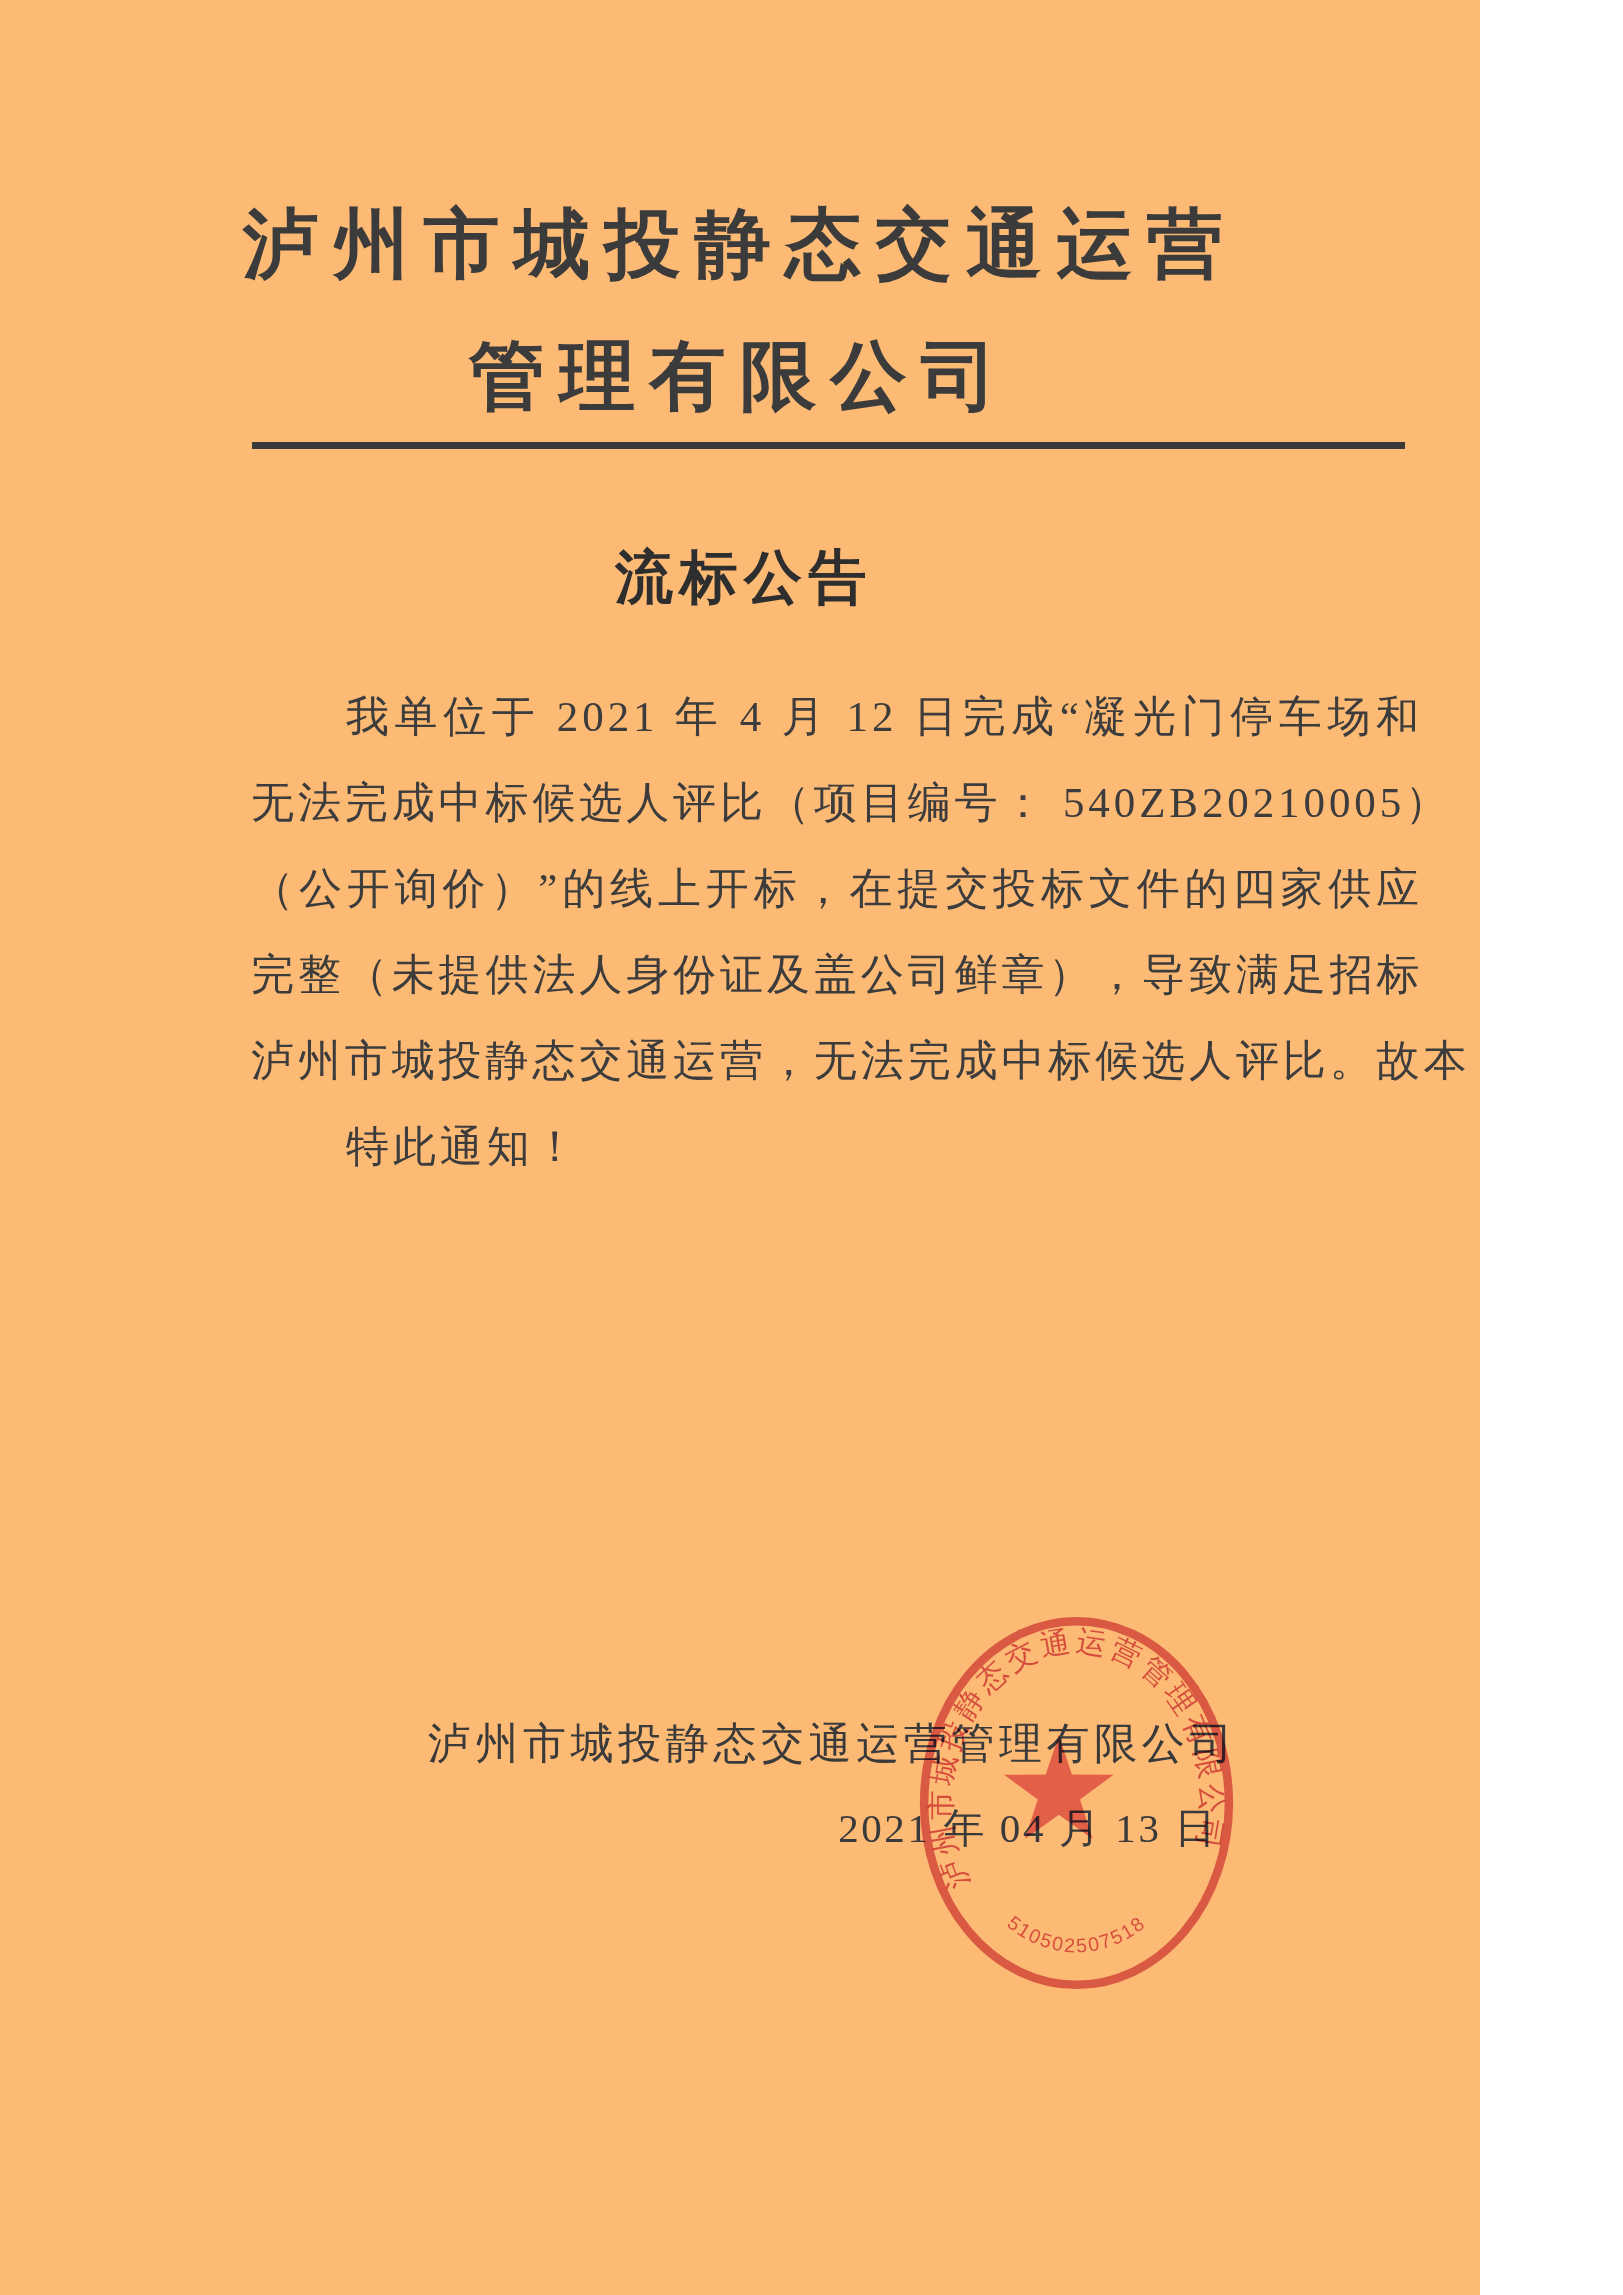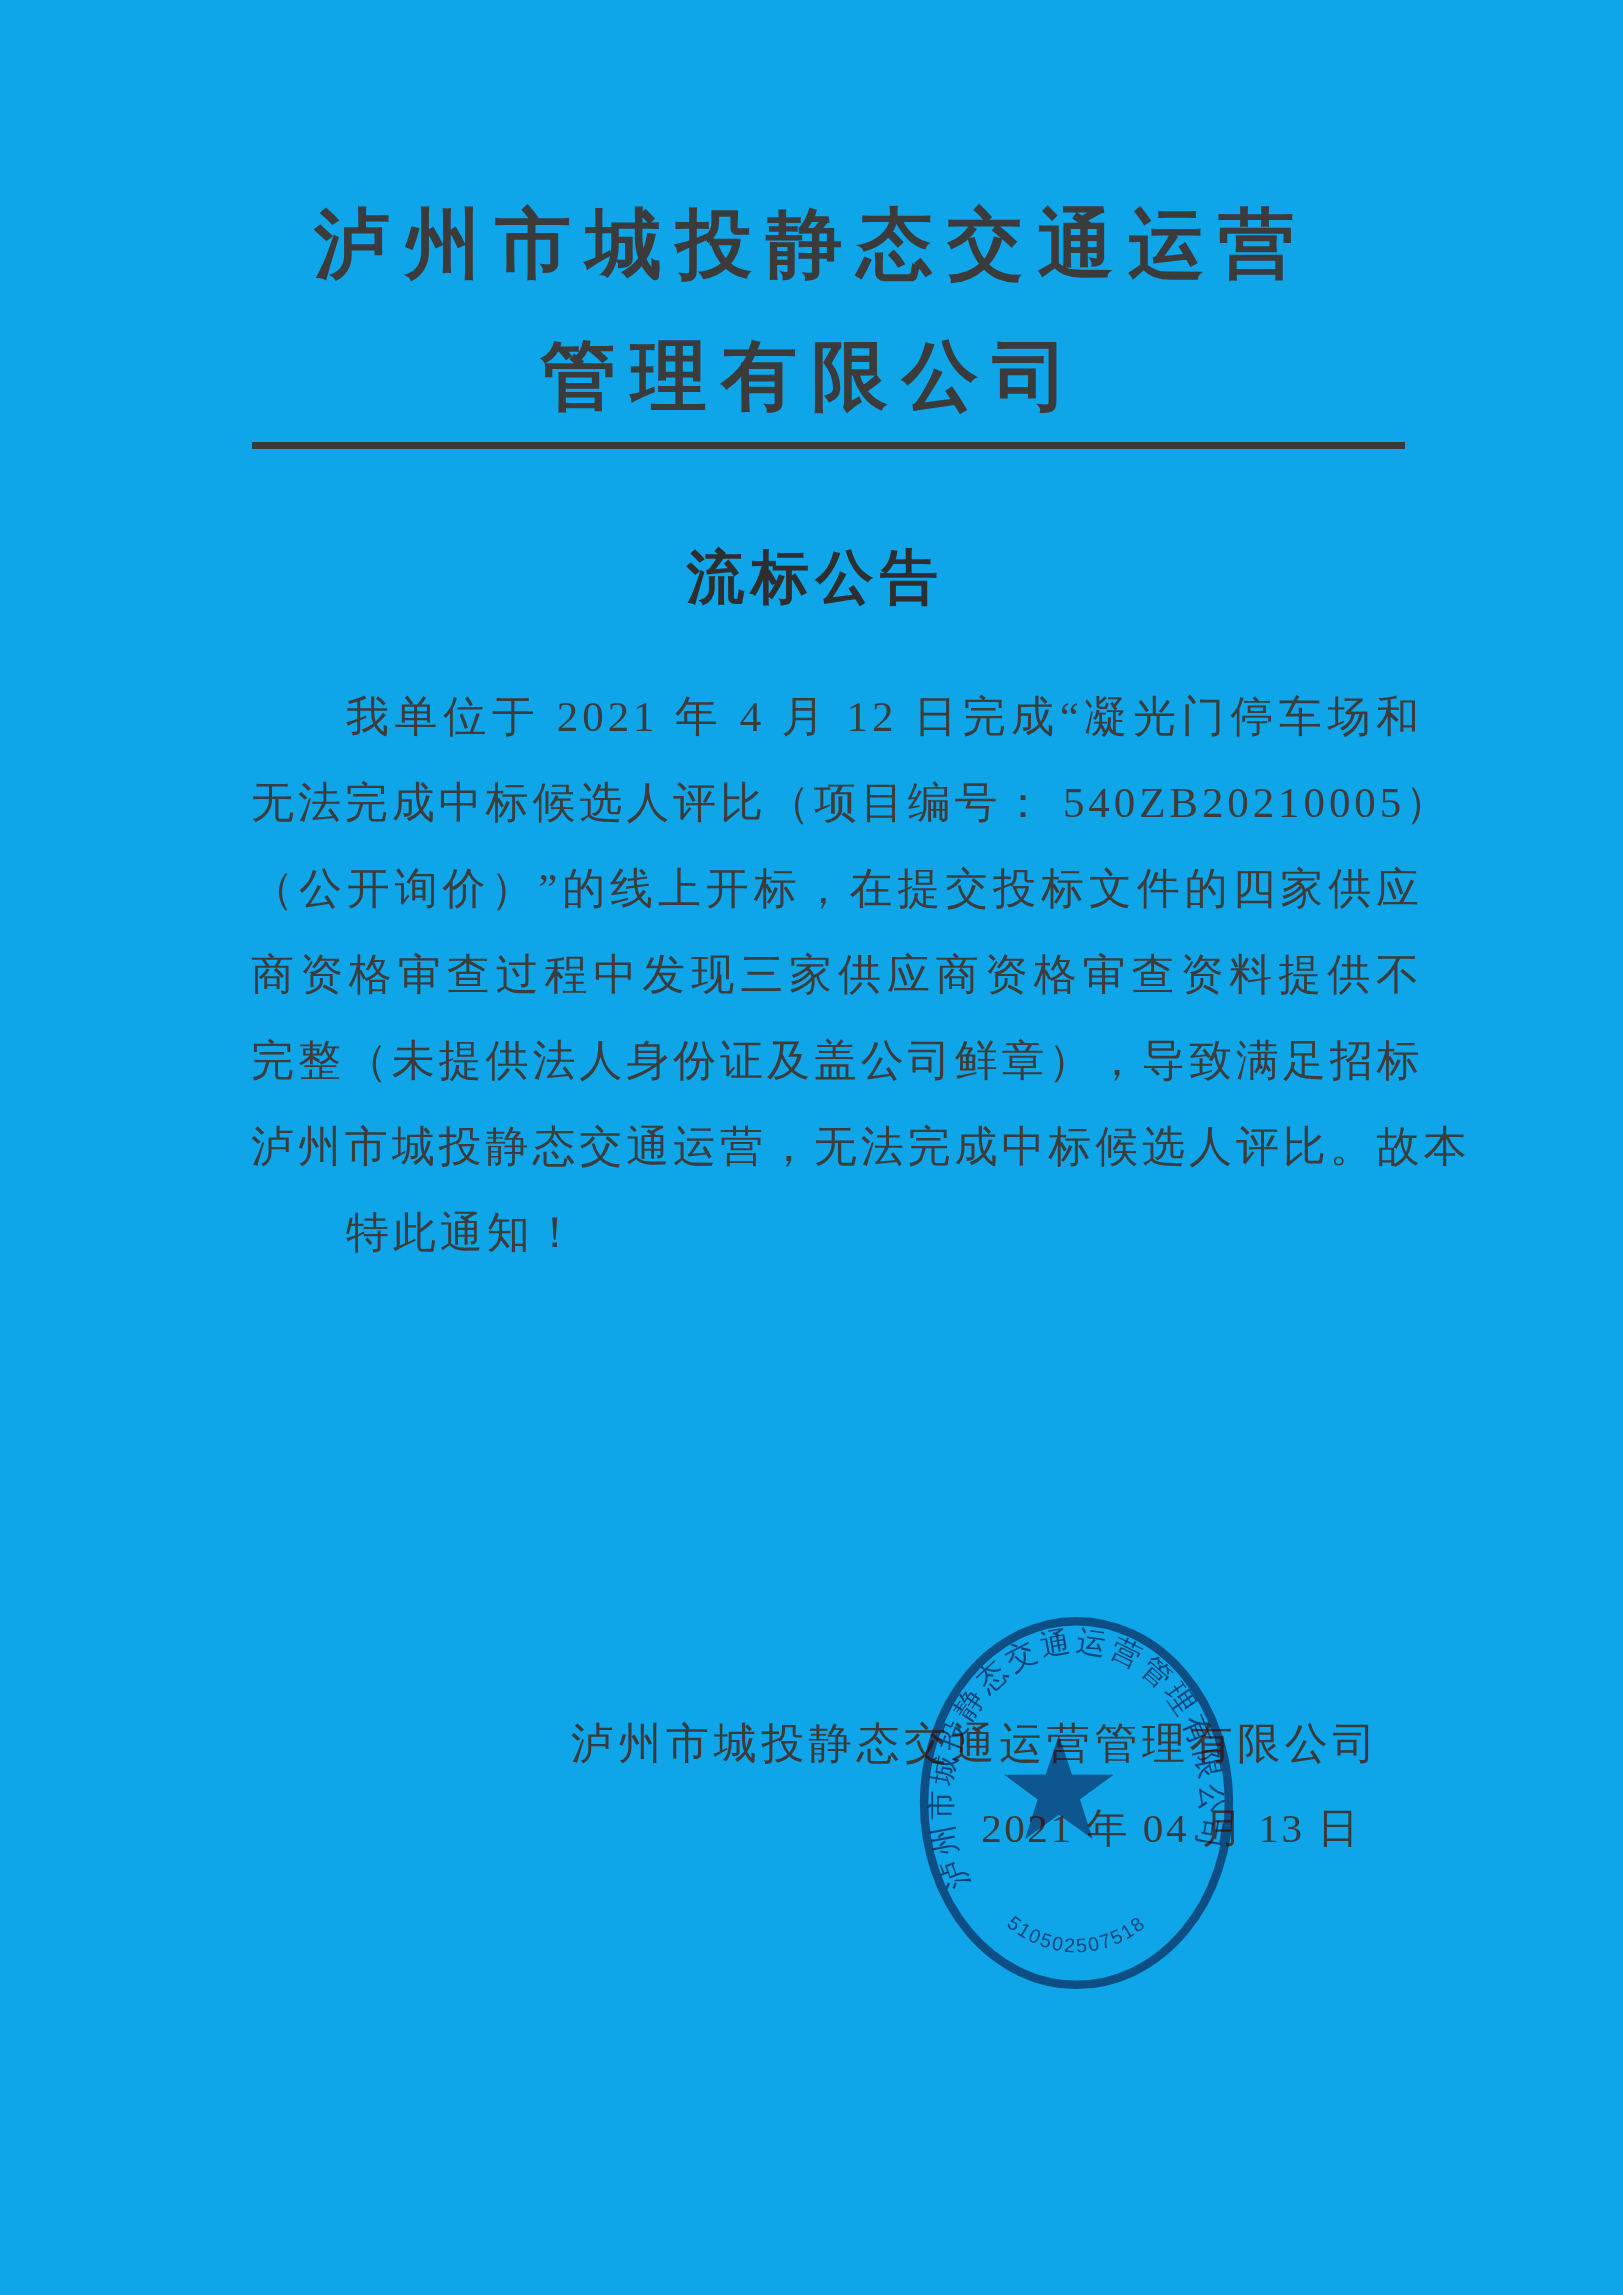--- a/index.html
+++ b/index.html
@@ -1,20 +1,20 @@
 <!DOCTYPE html>
 <html style="font-size:10.5px"><head>
 <meta charset="utf-8">
 <style>
   html, body { margin: 0; padding: 0; background: #ffffff; }
   .page {
     position: relative;
-    width: 1623px;
+    width: 1480px;
     height: 2295px;
-    background: #0ea5e9;
+    background: #fdba74;
     overflow: hidden;
     font-family: "Liberation Serif", serif;
     color: #3c3c3c;
   }
 
   
   .title-line {
     position: absolute;
     left: 0; right: 0;
     text-align: center;
@@ -121,21 +121,20 @@
   <div class="title-line title-line2">管理有限公司</div>
 
   <div class="header-rule"></div>
 
   <div class="subtitle">流标公告</div>
 
   <div class="body-text">
     <div class="jline indent">我单位于 2021 年 4 月 12 日完成“凝光门停车场和</div>
     <div class="jline">无法完成中标候选人评比（项目编号： 540ZB20210005）</div>
     <div class="jline">（公开询价）”的线上开标，在提交投标文件的四家供应</div>
-    <div class="jline">商资格审查过程中发现三家供应商资格审查资料提供不</div>
     <div class="jline">完整（未提供法人身份证及盖公司鲜章），导致满足招标</div>
     <div class="jline">泸州市城投静态交通运营，无法完成中标候选人评比。故本</div>
     <div class="jlast indent">特此通知！</div>
   </div>
 
   <div class="signature-company">泸州市城投静态交通运营管理有限公司</div>
   <div class="signature-date">2021 年 04 月 13 日</div>
 
   <div class="seal">
     <svg viewBox="0 0 500 590" xmlns="http://www.w3.org/2000/svg">

